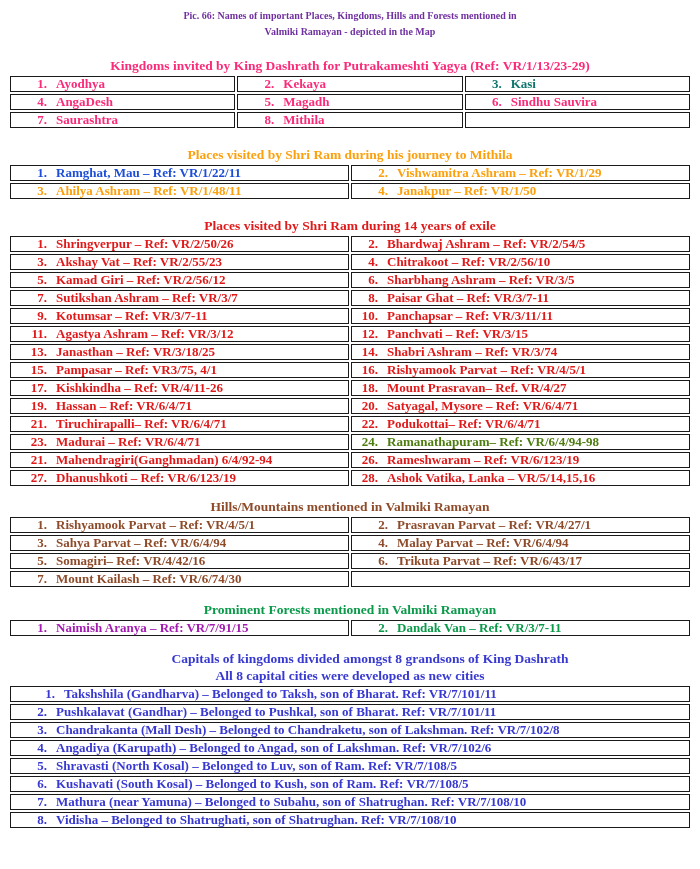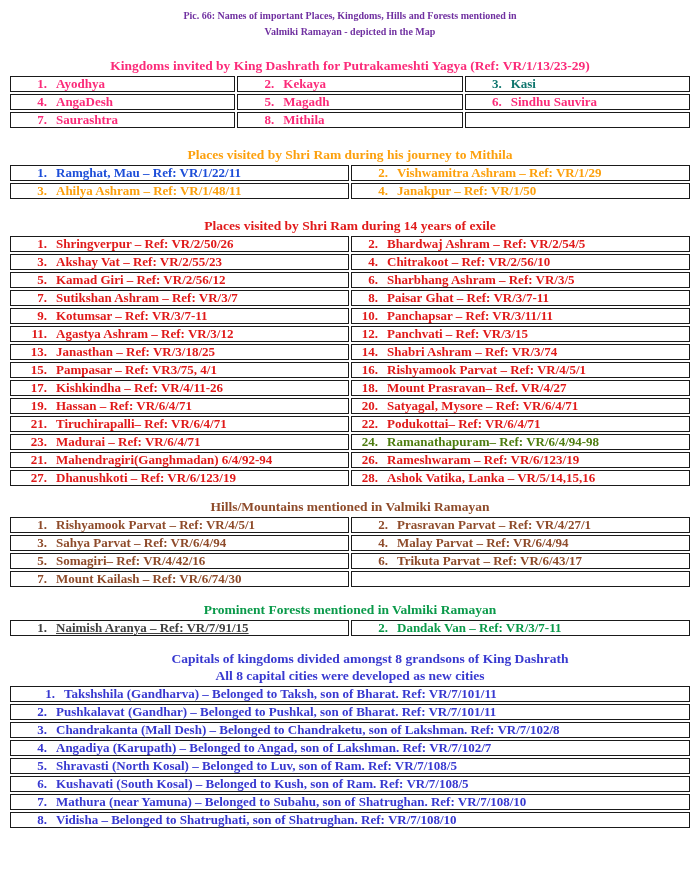--- a/index.html
+++ b/index.html
@@ -193,21 +193,21 @@
           </tr>
         </tbody>
       </table>
   </div>
 
   <div class="section sec-forests">
     <div class="section-heading" style="color: rgb(10, 154, 74);">Prominent Forests mentioned in Valmiki Ramayan</div>
     <table class="grid">
         <tbody>
           <tr>
-            <td style="color: #404040; text-decoration: underline;"><span class="num">1.</span><span class="txt">Naimish Aranya – Ref: VR/7/91/15</span></td>
+            <td style="color: #a21caf;"><span class="num">1.</span><span class="txt">Naimish Aranya – Ref: VR/7/91/15</span></td>
             <td style="color: rgb(10, 154, 74);"><span class="num">2.</span><span class="txt">Dandak Van – Ref: VR/3/7-11</span></td>
           </tr>
         </tbody>
       </table>
   </div>
 
   <div class="section sec-capitals">
     <div class="section-heading" style="color: rgb(56, 57, 208); padding-left: 40px;">Capitals of kingdoms divided amongst 8 grandsons of King Dashrath</div>
     <div class="section-heading" style="color: rgb(56, 57, 208);">All 8 capital cities were developed as new cities</div>
     <table class="grid">
@@ -215,21 +215,21 @@
           <tr>
             <td style="color: rgb(56, 57, 208); padding-left: 24px;"><span class="num">1.</span><span class="txt">Takshshila (Gandharva) – Belonged to Taksh, son of Bharat. Ref: VR/7/101/11</span></td>
           </tr>
           <tr>
             <td style="color: rgb(56, 57, 208);"><span class="num">2.</span><span class="txt">Pushkalavat (Gandhar) – Belonged to Pushkal, son of Bharat. Ref: VR/7/101/11</span></td>
           </tr>
           <tr>
             <td style="color: rgb(56, 57, 208);"><span class="num">3.</span><span class="txt">Chandrakanta (Mall Desh) – Belonged to Chandraketu, son of Lakshman. Ref: VR/7/102/8</span></td>
           </tr>
           <tr>
-            <td style="color: rgb(56, 57, 208);"><span class="num">4.</span><span class="txt">Angadiya (Karupath) – Belonged to Angad, son of Lakshman. Ref: VR/7/102/7</span></td>
+            <td style="color: rgb(56, 57, 208);"><span class="num">4.</span><span class="txt">Angadiya (Karupath) – Belonged to Angad, son of Lakshman. Ref: VR/7/102/6</span></td>
           </tr>
           <tr>
             <td style="color: rgb(56, 57, 208);"><span class="num">5.</span><span class="txt">Shravasti (North Kosal) – Belonged to Luv, son of Ram. Ref: VR/7/108/5</span></td>
           </tr>
           <tr>
             <td style="color: rgb(56, 57, 208);"><span class="num">6.</span><span class="txt">Kushavati (South Kosal) – Belonged to Kush, son of Ram. Ref: VR/7/108/5</span></td>
           </tr>
           <tr>
             <td style="color: rgb(56, 57, 208); margin-top: 28px;"><span class="num">7.</span><span class="txt">Mathura (near Yamuna) – Belonged to Subahu, son of Shatrughan. Ref: VR/7/108/10</span></td>
           </tr>

